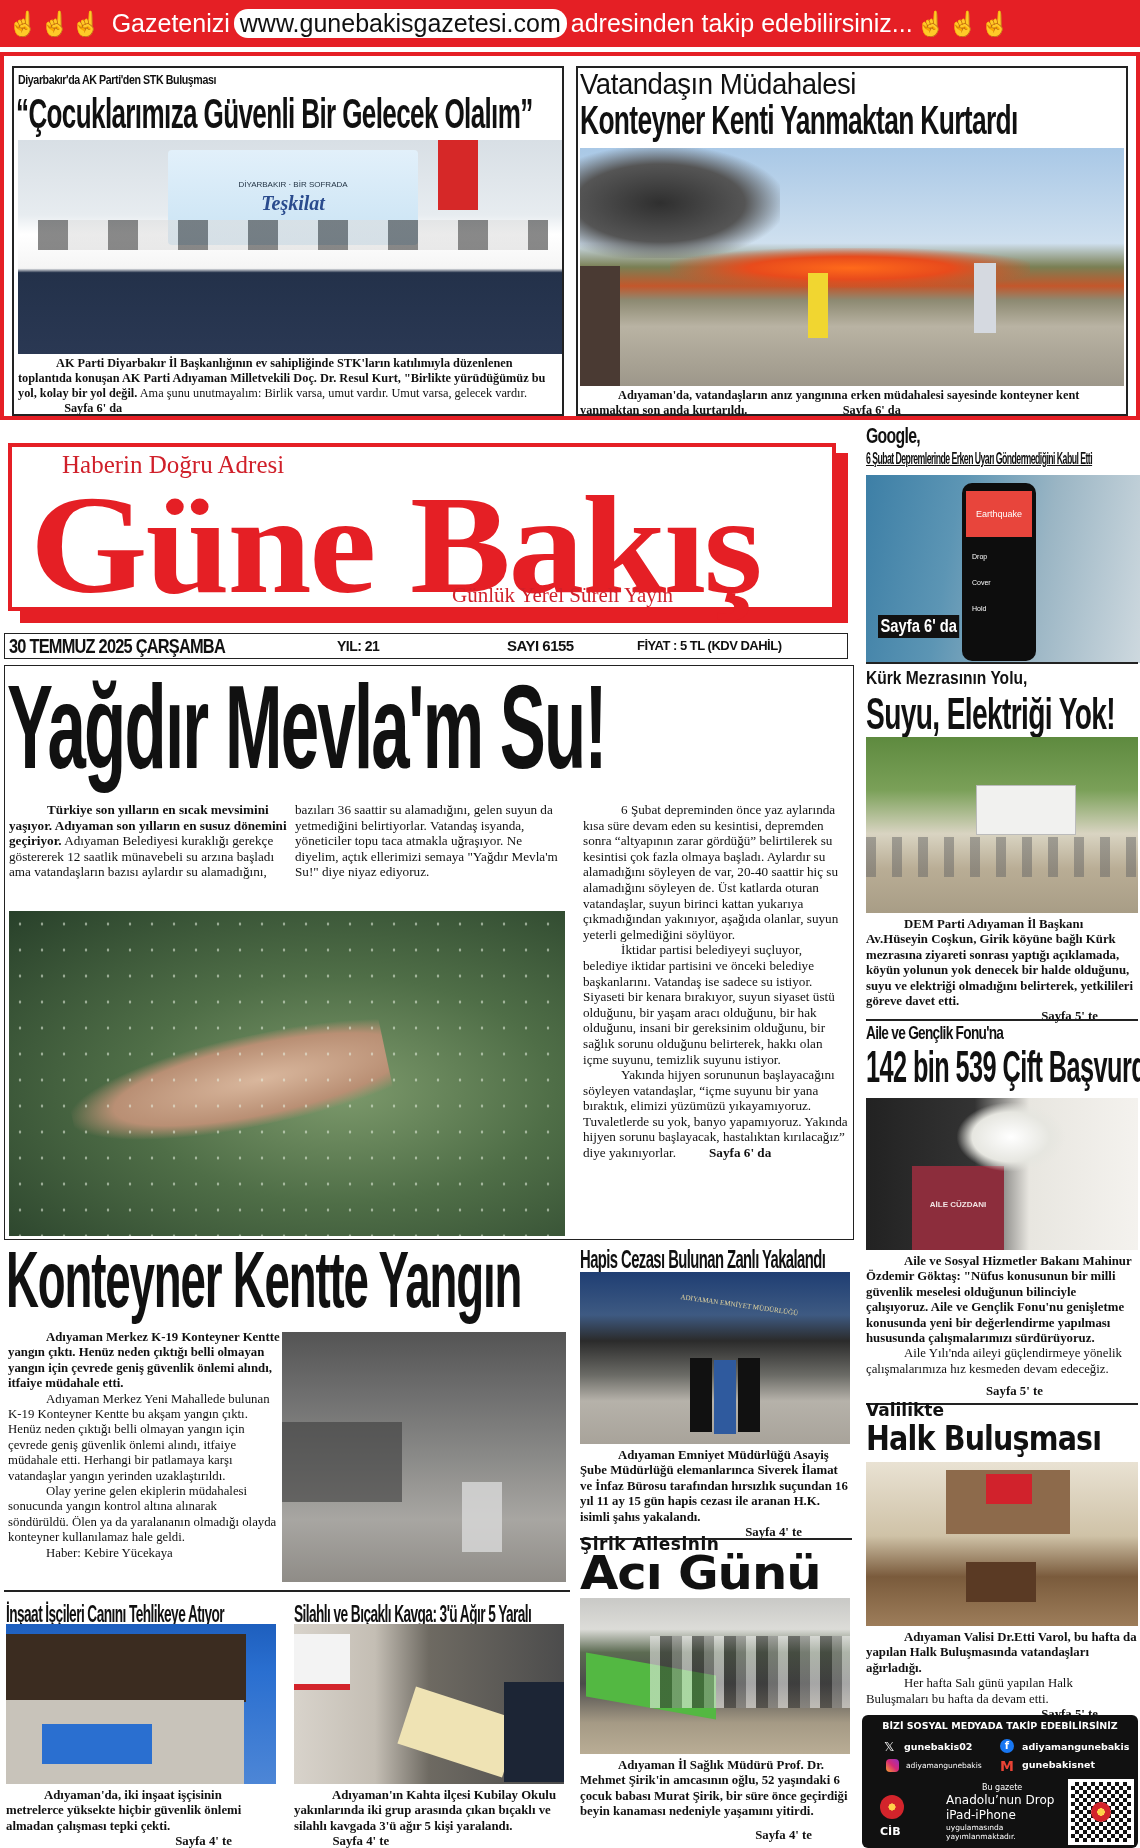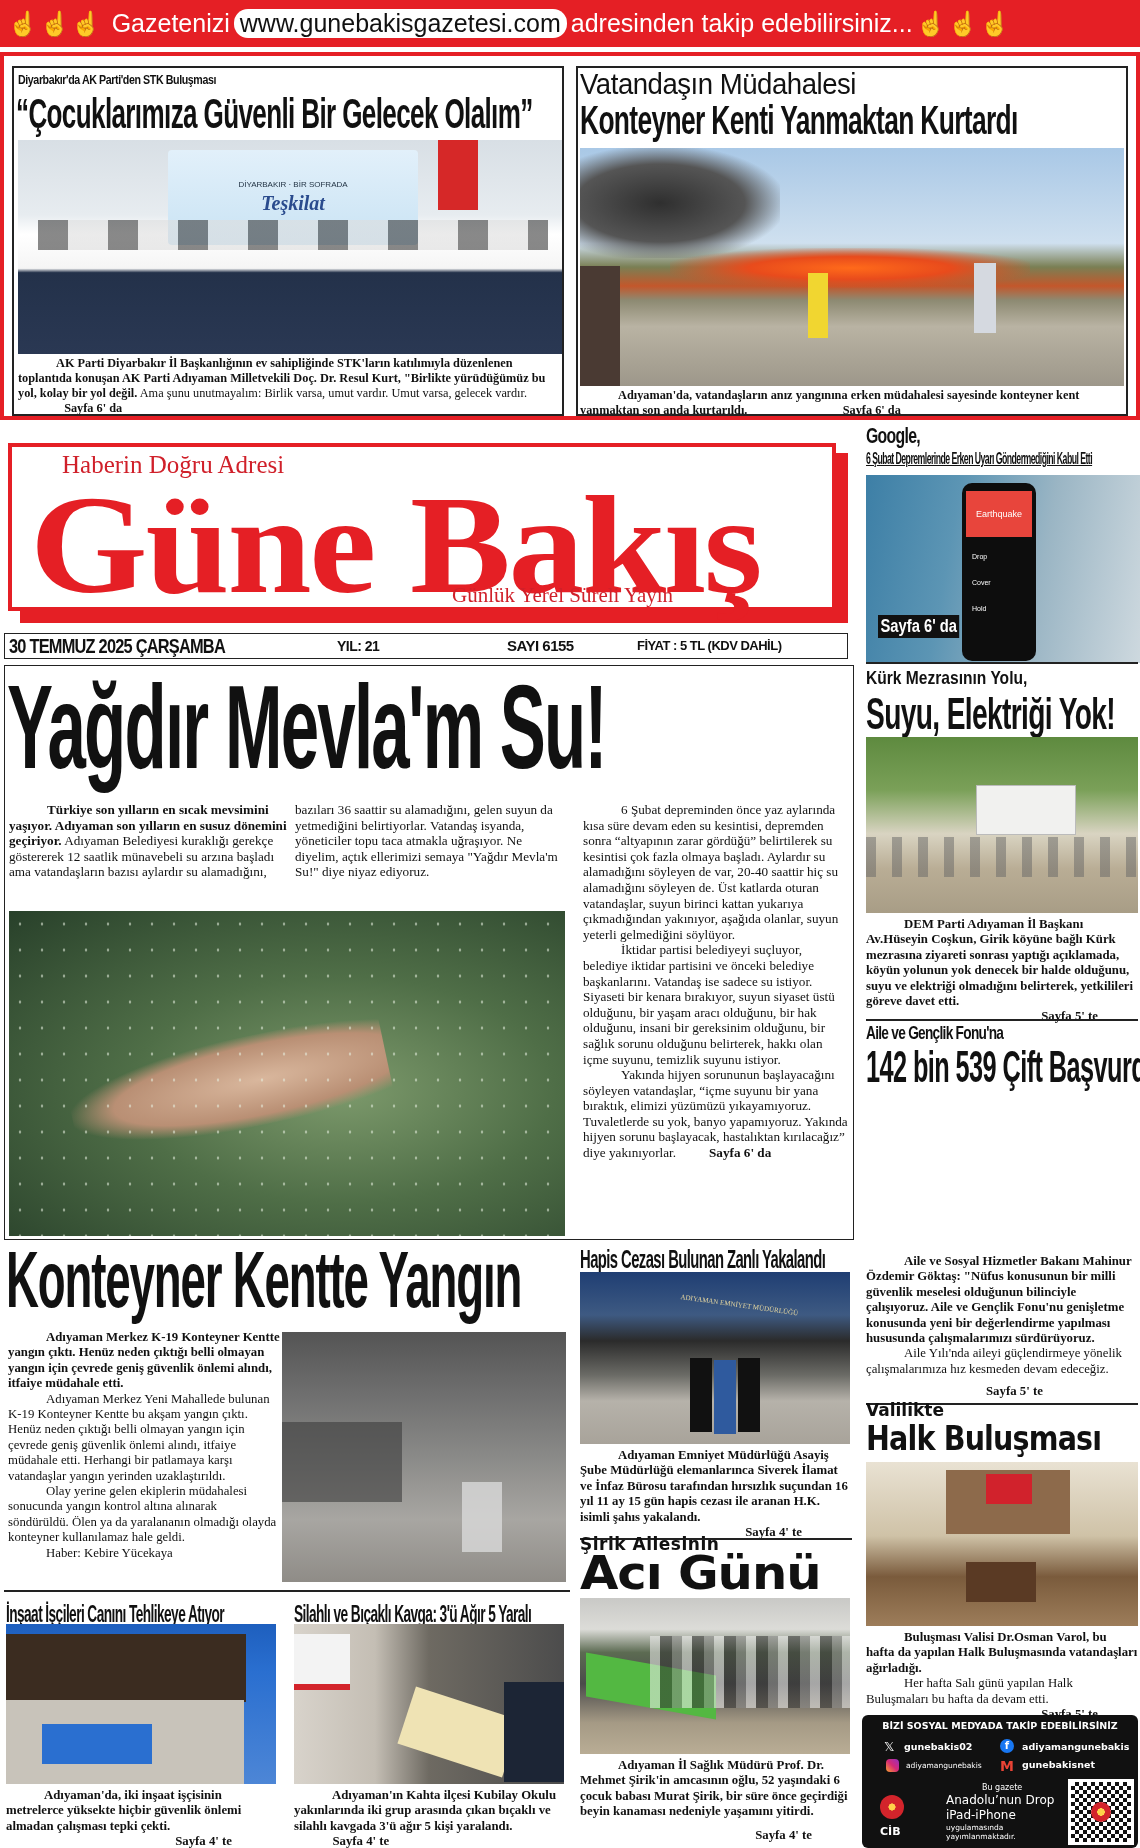--- a/index.html
+++ b/index.html
@@ -153,38 +153,42 @@
   <div class="abs body-text" style="left:0; top:250px; width:272px; font-weight:bold; font-size:12.8px; line-height:15.4px;">
     <p class="indent">DEM Parti Adıyaman İl Başkanı Av.Hüseyin Coşkun, Girik köyüne bağlı Kürk mezrasına ziyareti sonrası yaptığı açıklamada, köyün yolunun yok denecek bir halde olduğunu, suyu ve elektriği olmadığını belirterek, yetkilileri göreve davet etti.</p>
     <p style="text-align:right; padding-right:40px;"><span class="page-ref">Sayfa 5' te</span></p>
   </div>
 </div>
 <div class="rule" style="left:866px; top:1019px; width:272px;"></div>
 
 <div class="abs" style="left:866px; top:1022px; width:272px; height:380px;">
   <div class="abs cond" style="left:0; top:0; font-size:19px; transform:scaleX(0.72);">Aile ve Gençlik Fonu'na</div>
   <div class="abs cond" style="left:0; top:20px; font-size:44px; transform:scaleX(0.575);">142 bin 539 Çift Başvurdu</div>
+  <div class="img" style="left:0; top:76px; width:272px; height:152px; background:linear-gradient(90deg,#222 0%,#333 40%,#e8e6e0 60%,#f4f2ee 100%);">
+    <div class="abs" style="left:46px; top:68px; width:92px; height:84px; background:#8c2d3c; color:#f2e4e4; font-family:'Liberation Sans',sans-serif; font-size:8px; font-weight:bold; text-align:center; padding-top:34px;">AİLE CÜZDANI</div>
+    <div class="abs" style="left:90px; top:4px; width:110px; height:70px; background:radial-gradient(ellipse,#ffffff 0%,#e6e6e0 50%,transparent 70%);"></div>
+  </div>
   <div class="abs body-text" style="left:0; top:232px; width:272px; font-size:12.8px; line-height:15.4px;">
     <p class="indent b">Aile ve Sosyal Hizmetler Bakanı Mahinur Özdemir Göktaş:  "Nüfus konusunun bir milli güvenlik meselesi olduğunun bilinciyle çalışıyoruz. Aile ve Gençlik Fonu'nu genişletme konusunda yeni bir değerlendirme yapılması hususunda çalışmalarımızı sürdürüyoruz.</p>
     <p class="indent">Aile Yılı'nda aileyi güçlendirmeye yönelik çalışmalarımıza hız kesmeden devam edeceğiz.</p>
     <p style="position:absolute; left:120px; top:130px;"><span class="page-ref">Sayfa 5' te</span></p>
   </div>
 </div>
 <div class="rule" style="left:866px; top:1403px; width:272px;"></div>
 
 <div class="abs" style="left:866px; top:1404px; width:272px; height:312px;">
   <div class="abs" style="left:0; top:-4px; font-family:'DejaVu Sans',sans-serif; font-weight:bold; font-size:17px; white-space:nowrap;">Valilikte</div>
   <div class="abs" style="left:0; top:14px; font-family:'DejaVu Sans',sans-serif; font-weight:bold; font-size:34px; transform:scaleX(0.84); transform-origin:left top; white-space:nowrap; letter-spacing:-1px;">Halk Buluşması</div>
   <div class="img" style="left:0; top:58px; width:272px; height:164px; background:linear-gradient(#e9e2d3 0%,#cfc2a7 45%,#7a5b3c 70%,#9d7d5a 100%);">
     <div class="abs" style="left:80px; top:8px; width:124px; height:64px; background:#8d6a4b;"></div>
     <div class="abs" style="left:120px; top:12px; width:46px; height:30px; background:#d1222c;"></div>
     <div class="abs" style="left:100px; top:100px; width:70px; height:40px; background:#5a3a24;"></div>
   </div>
   <div class="abs body-text" style="left:0; top:226px; width:272px; font-size:12.8px; line-height:15.4px;">
-    <p class="indent b">Buluşması Valisi Dr.Osman Varol, bu hafta da yapılan Halk Buluşmasında vatandaşları ağırladığı.</p>
+    <p class="indent b">Adıyaman Valisi Dr.Etti Varol, bu hafta da yapılan Halk Buluşmasında vatandaşları ağırladığı.</p>
     <p class="indent">Her hafta Salı günü yapılan Halk Buluşmaları bu hafta da devam etti.</p>
     <p style="text-align:right; padding-right:40px;"><span class="page-ref">Sayfa 5' te</span></p>
   </div>
 </div>
 
 <div class="abs" style="left:4px; top:1244px; width:566px; height:346px;">
   <div class="abs cond" style="left:2px; top:-4px; font-size:80px; line-height:1; transform:scaleX(0.57); letter-spacing:-2px;">Konteyner Kentte Yangın</div>
   <div class="abs body-text" style="left:4px; top:86px; width:272px; font-size:12.8px; line-height:15.4px;">
     <p class="indent b">Adıyaman Merkez K-19 Konteyner Kentte yangın çıktı. Henüz neden çıktığı belli olmayan yangın için çevrede geniş güvenlik önlemi alındı, itfaiye müdahale etti.</p>
     <p class="indent">Adıyaman Merkez Yeni Mahallede bulunan K-19 Konteyner Kentte bu akşam yangın çıktı. Henüz neden çıktığı belli olmayan yangın için çevrede geniş güvenlik önlemi alındı, itfaiye müdahale etti. Herhangi bir patlamaya karşı vatandaşlar yangın yerinden uzaklaştırıldı.</p>

